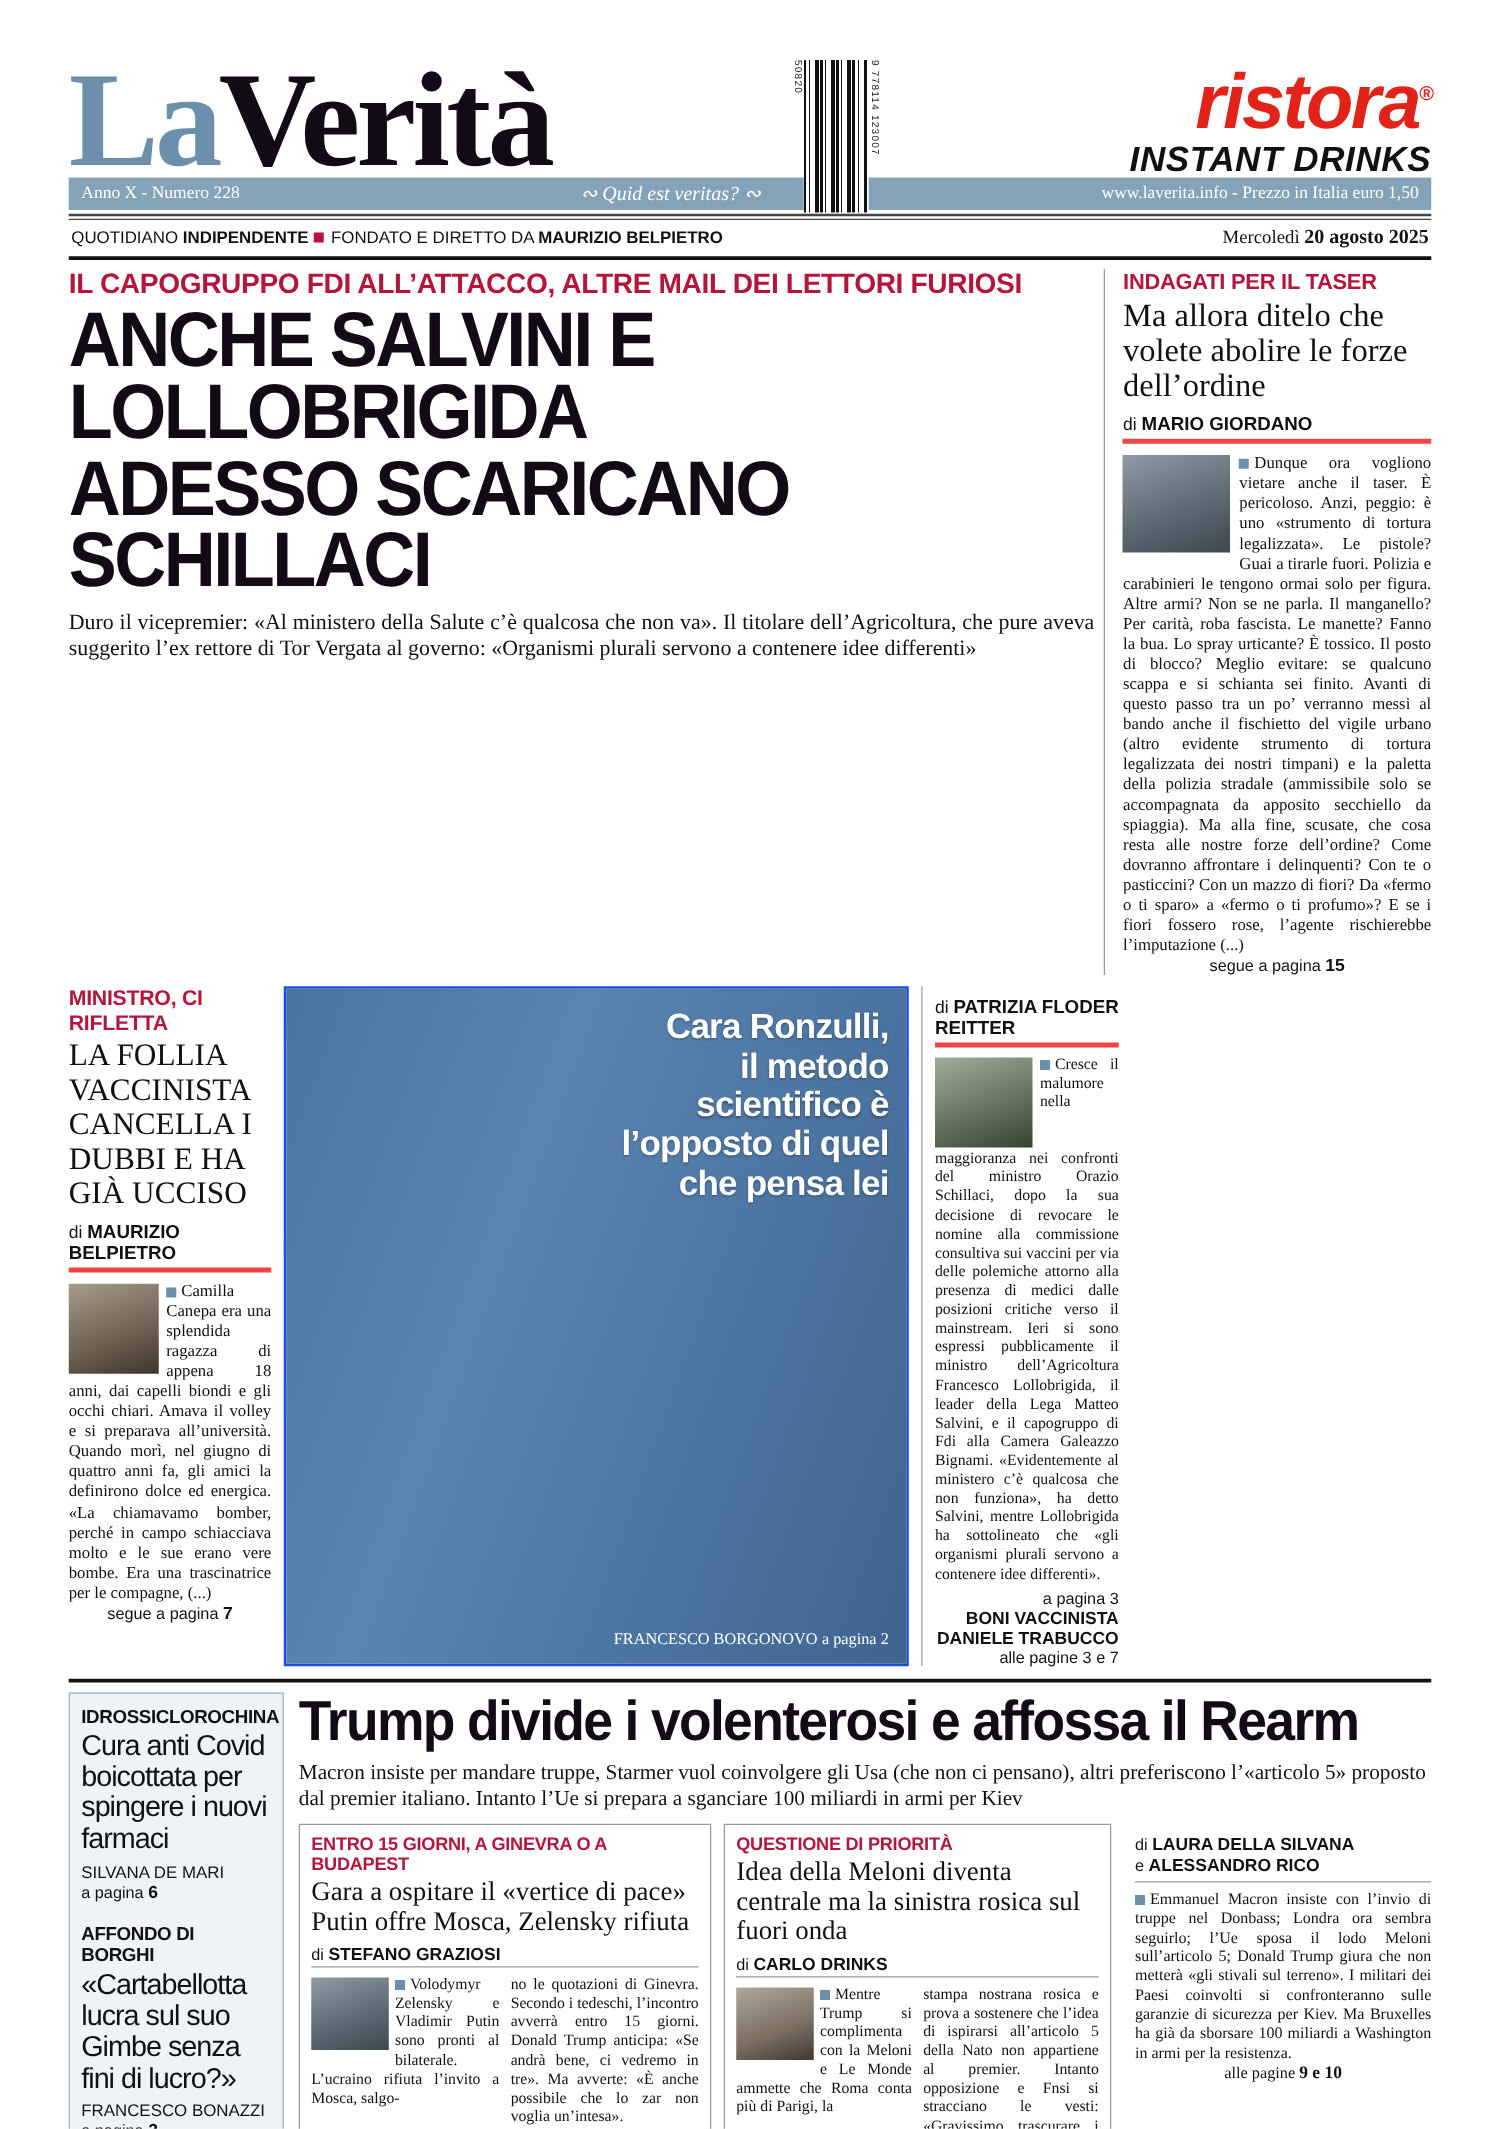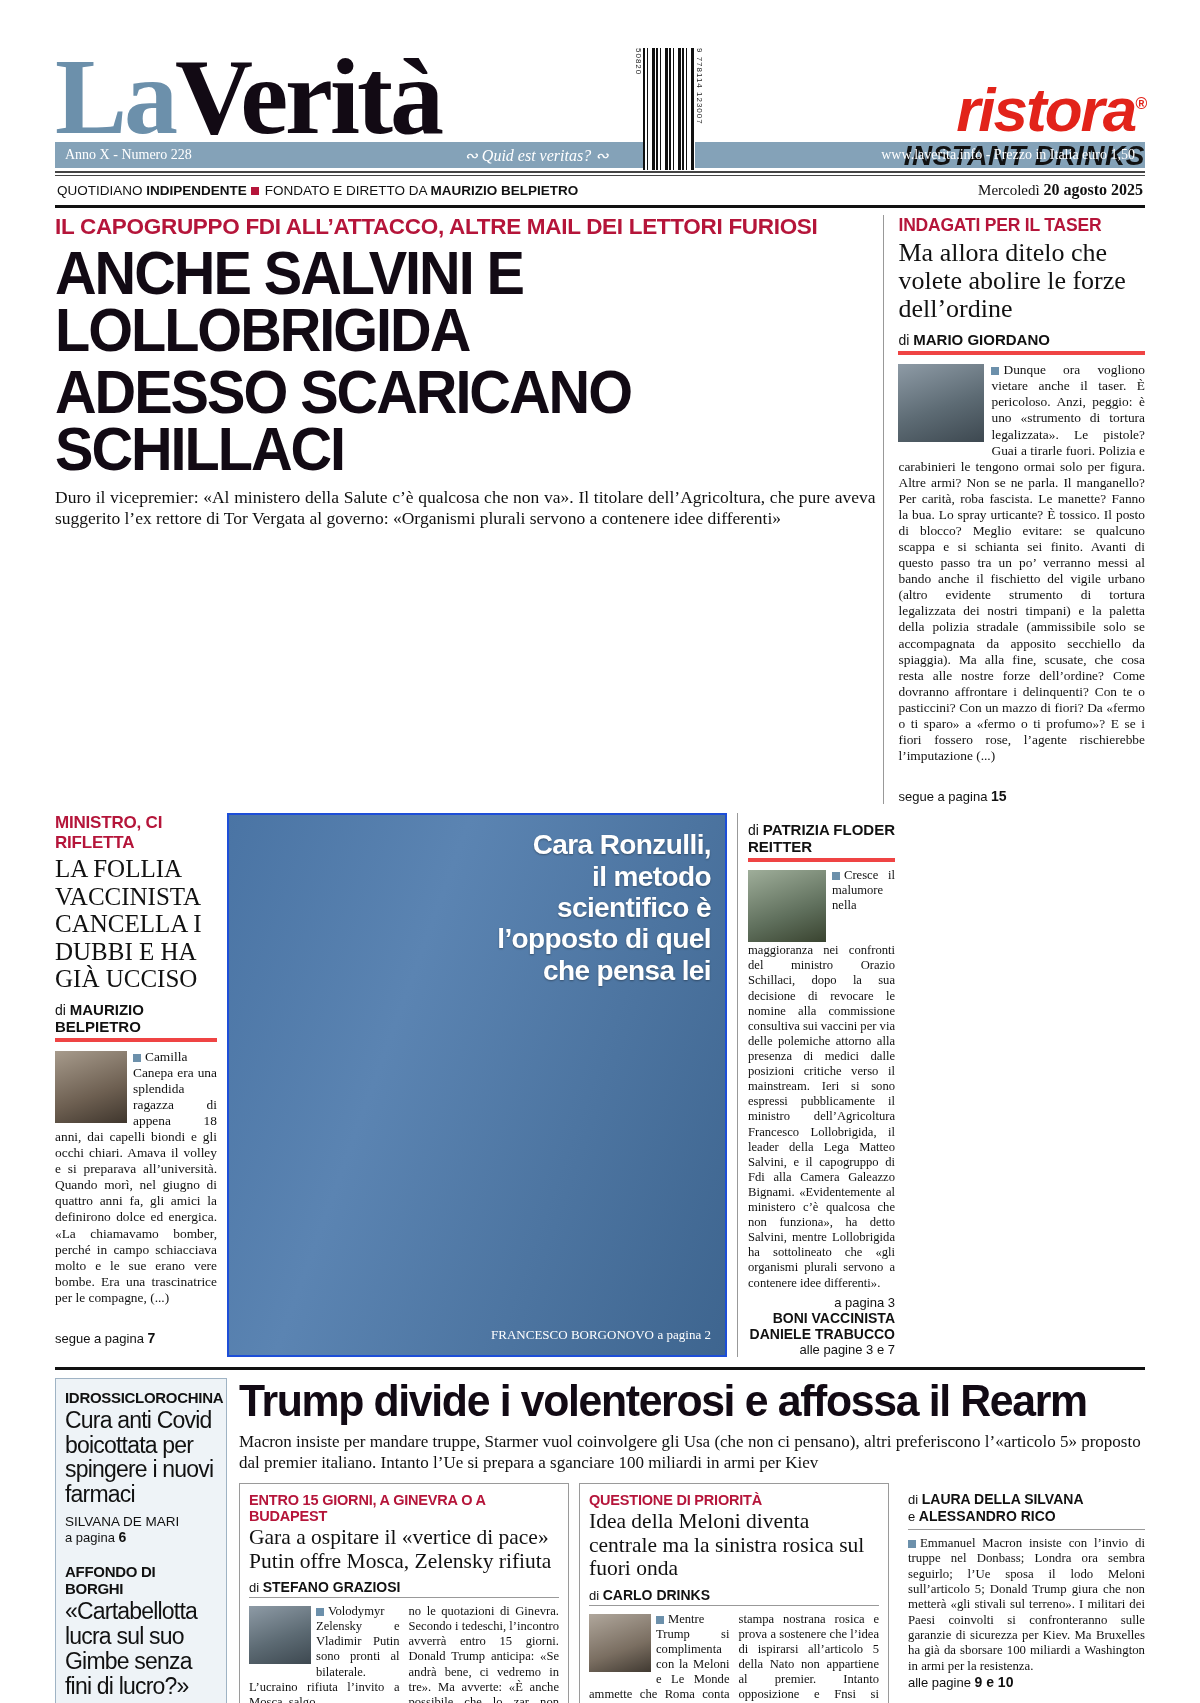--- a/index.html
+++ b/index.html
@@ -16,21 +16,21 @@
   .masthead { display: flex; align-items: flex-start; justify-content: space-between; padding-top: 46px; height: 142px; }
   .logo-wrap { position: relative; }
   .logo { font-family: "Liberation Serif", serif; font-weight: bold; font-size: 108px; line-height: 0.95; letter-spacing: -3px; }
   .logo .la { color: #6c90ab; }
   .logo .verita { color: #120a14; }
   .barcode-wrap { display: flex; align-items: flex-start; margin-top: 2px; margin-right: 6px; }
   .barcode { width: 52px; height: 122px; position: relative;
     background: repeating-linear-gradient(90deg,#111 0px,#111 2px,#fff 2px,#fff 4px,#111 4px,#111 5px,#fff 5px,#fff 9px,#111 9px,#111 12px,#fff 12px,#fff 13px);
   }
   .barcode-num { writing-mode: vertical-rl; font-size: 8px; font-family: "Liberation Sans", sans-serif; letter-spacing: 1px; color: #222; }
-  .ristora { text-align: right; padding-top: 8px; margin-top: 28px; }
+  .ristora { text-align: right; padding-top: 8px; }
   .ristora-name { font-family: "Liberation Sans", sans-serif; font-style: italic; font-weight: bold; font-size: 62px; color: #e2231a; letter-spacing: -2px; line-height: 0.9; }
   .ristora-name sup { font-size: 16px; vertical-align: super; }
   .ristora-sub { font-family: "Liberation Sans", sans-serif; font-style: italic; font-weight: bold; font-size: 28px; color: #111; letter-spacing: 0.5px; margin-top: 2px; }
 
   
   .infobar { background: #84a2b8; height: 26px; display: flex; align-items: center; justify-content: space-between; padding: 0 10px; color: #fff; font-size: 14px; }
   .infobar .motto { font-style: italic; font-size: 16px; }
   .rules { border-top: 2px solid #444; margin-top: 3px; }
   .rules2 { border-top: 1px solid #444; margin-top: 2px; }
   .subbar { display: flex; justify-content: space-between; align-items: baseline; font-family: "Liberation Sans", sans-serif; font-size: 13.5px; padding: 5px 2px 6px; }
@@ -51,21 +51,21 @@
   .summary { font-size: 17.5px; line-height: 1.22; margin-top: 10px; text-align: justify; }
 
   
   .r-kicker { font-family: "Liberation Sans Narrow","Liberation Sans",sans-serif; font-weight: bold; color: #b5153a; font-size: 17.5px; letter-spacing: -0.2px; }
   .r-head { font-size: 26px; line-height: 1.08; margin-top: 3px; }
   .byline { font-family: "Liberation Sans Narrow","Liberation Sans",sans-serif; font-size: 14px; margin-top: 8px; padding-bottom: 3px; border-bottom: 4px solid #ef4444; }
   .byline b { font-size: 15px; }
   .r-body { font-size: 13.4px; line-height: 1.2; text-align: justify; margin-top: 7px; hyphens: auto; }
   .r-photo { width: 86px; height: 78px; float: left; margin: 2px 7px 2px 0; border:0; }
   .bullet { display: inline-block; width: 8px; height: 8px; background: #6c90ab; margin-right: 4px; vertical-align: middle; }
-  .segue { text-align: left; font-family: "Liberation Sans Narrow","Liberation Sans",sans-serif; font-size: 13px; margin-top: 24px; }
+  .segue { text-align: center; font-family: "Liberation Sans Narrow","Liberation Sans",sans-serif; font-size: 13px; }
   .segue b { font-size: 14px; }
 
   
   .photo-row { display: flex; margin-top: 9px; }
   .col-belpietro { width: 172px; padding-right: 10px; }
   .photo-cell { width: 500px; position: relative; border: 2px solid #1d4ed8; }
   .col-reitter { width: 158px; padding-left: 10px; border-left: 1px solid #999; margin-left: 10px; }
 
   .bp-head { font-size: 25px; line-height: 1.1; margin-top: 2px; }
   .bp-body { font-size: 13.4px; line-height: 1.2; text-align: justify; margin-top: 7px; }
@@ -101,21 +101,21 @@
   .tc1 { width: 330px; }
   .tc2 { width: 310px; margin-left: 10px; }
   .tc3 { width: 255px; margin-left: 10px; border: none; }
   .tc-kick { font-family: "Liberation Sans Narrow","Liberation Sans",sans-serif; font-weight: bold; color: #b5153a; font-size: 14.5px; letter-spacing: -0.2px; }
   .tc-head { font-size: 21.5px; line-height: 1.1; margin-top: 2px; }
   .tc-by { font-family: "Liberation Sans Narrow","Liberation Sans",sans-serif; font-size: 13px; margin-top: 6px; padding-bottom: 2px; border-bottom: 1px solid #999; }
   .tc-by b { font-size: 14px; }
   .tc-cols { display: flex; gap: 9px; margin-top: 6px; }
   .tc-cols > div { flex: 1; font-size: 12.6px; line-height: 1.2; text-align: justify; }
   .tc-photo { width: 62px; height: 58px; float: left; margin: 2px 5px 1px 0; }
-  .tc-pg { text-align: left; font-family: Liberation Sans, sans-serif; font-size: 13px; }
+  .tc-pg { text-align: center; font-family: Liberation Serif, serif; font-size: 13px; }
   .tc-pg b { font-size: 14px; }
   .tc3-by { font-family: "Liberation Sans Narrow","Liberation Sans",sans-serif; font-size: 13px; line-height: 1.25; padding-bottom: 3px; border-bottom: 1px solid #999; }
   .tc3-by b { font-size: 14px; }
   .tc3-body { font-size: 12.8px; line-height: 1.2; text-align: justify; margin-top: 6px; }
 
   
   .ph { background: #9aa7ad; display:block; }
   .ph.m1 { background: linear-gradient(160deg,#8e9ba6 0%,#5d6b74 55%,#3d4850 100%); }
   .ph.m2 { background: linear-gradient(160deg,#a79b8c 0%,#6d5f51 60%,#3f362d 100%); }
   .ph.m3 { background: linear-gradient(160deg,#9fae9a 0%,#5f6f5c 60%,#39432f 100%); }

